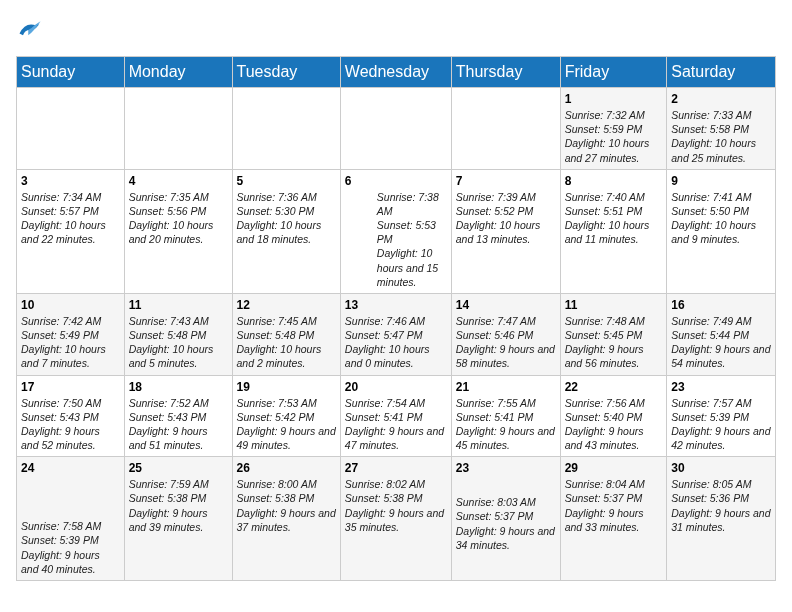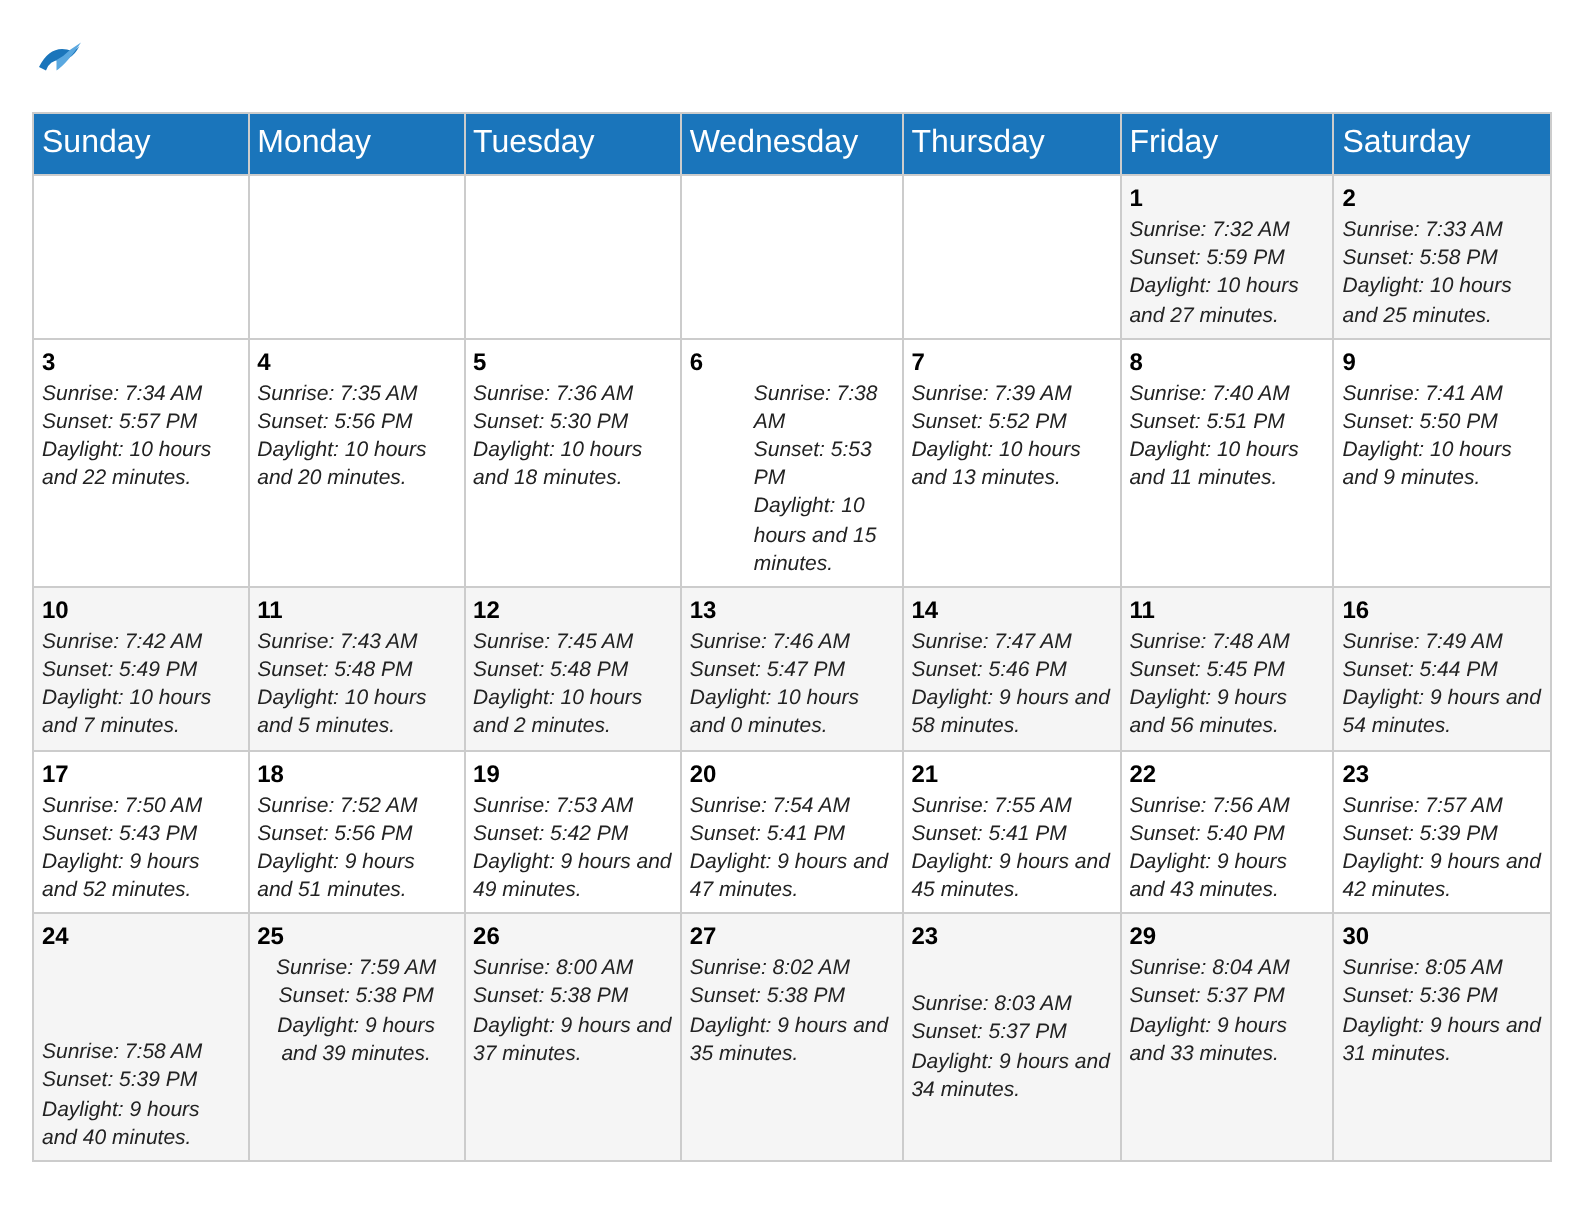--- a/index.html
+++ b/index.html
@@ -227,21 +227,21 @@
       <tr>
         <td>
           <span class="day-num">17</span>
           <div class="day-info" style="white-space: pre-line;">Sunrise: 7:50 AM
 Sunset: 5:43 PM
 Daylight: 9 hours and 52 minutes.</div>
         </td>
         <td>
           <span class="day-num">18</span>
           <div class="day-info" style="white-space: pre-line;">Sunrise: 7:52 AM
-Sunset: 5:56 PM
+Sunset: 5:43 PM
 Daylight: 9 hours and 51 minutes.</div>
         </td>
         <td>
           <span class="day-num">19</span>
           <div class="day-info" style="white-space: pre-line;">Sunrise: 7:53 AM
 Sunset: 5:42 PM
 Daylight: 9 hours and 49 minutes.</div>
         </td>
         <td>
           <span class="day-num">20</span>
@@ -270,21 +270,21 @@
       </tr>
       <tr>
         <td>
           <span class="day-num">24</span>
           <div class="day-info" style="white-space: pre-line; margin-top: 44px;">Sunrise: 7:58 AM
 Sunset: 5:39 PM
 Daylight: 9 hours and 40 minutes.</div>
         </td>
         <td>
           <span class="day-num">25</span>
-          <div class="day-info" style="white-space: pre-line; text-align: center;">Sunrise: 7:59 AM
+          <div class="day-info" style="white-space: pre-line;">Sunrise: 7:59 AM
 Sunset: 5:38 PM
 Daylight: 9 hours and 39 minutes.</div>
         </td>
         <td>
           <span class="day-num">26</span>
           <div class="day-info" style="white-space: pre-line;">Sunrise: 8:00 AM
 Sunset: 5:38 PM
 Daylight: 9 hours and 37 minutes.</div>
         </td>
         <td>

